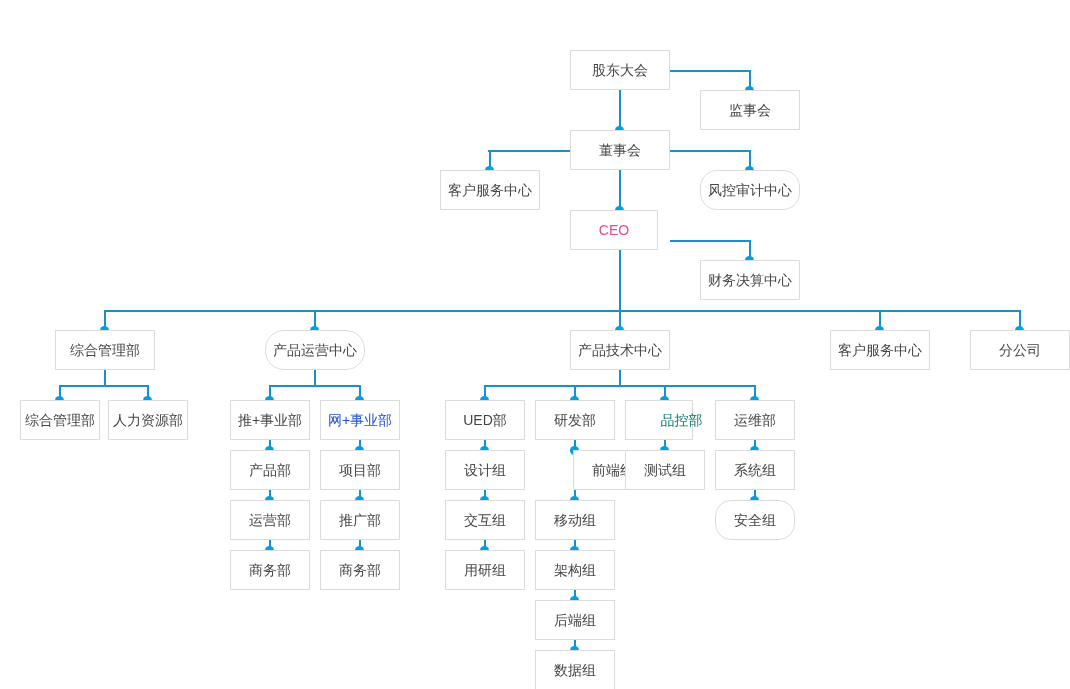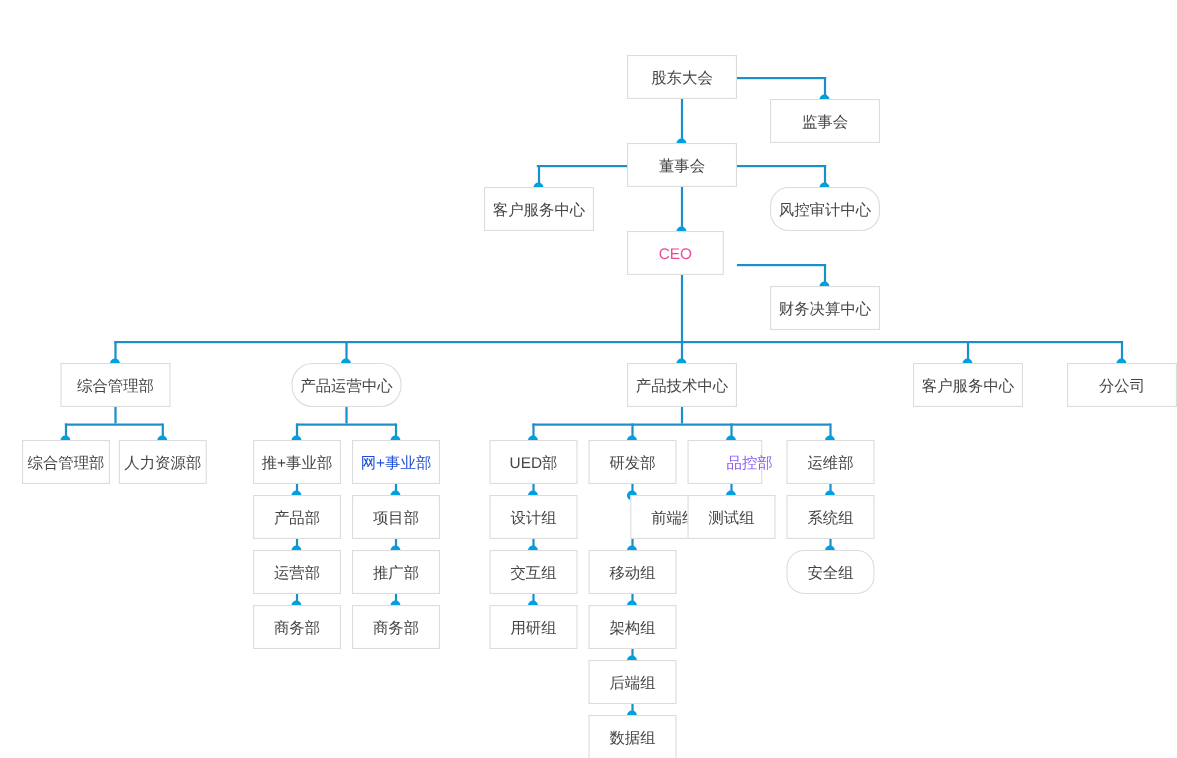--- a/index.html
+++ b/index.html
@@ -161,18 +161,18 @@
     <div class="node" style="left: 445px; top: 400px; width: 80px; height: 40px; border-color: rgb(220, 220, 220); background: rgb(255, 255, 255); color: rgb(69, 69, 69);">UED部</div>
     <div class="node" style="left: 445px; top: 450px; width: 80px; height: 40px; border-color: rgb(220, 220, 220); background: rgb(255, 255, 255); color: rgb(69, 69, 69);">设计组</div>
     <div class="node" style="left: 445px; top: 500px; width: 80px; height: 40px; border-color: rgb(220, 220, 220); background: rgb(255, 255, 255); color: rgb(69, 69, 69);">交互组</div>
     <div class="node" style="left: 445px; top: 550px; width: 80px; height: 40px; border-color: rgb(220, 220, 220); background: rgb(255, 255, 255); color: rgb(69, 69, 69);">用研组</div>
     <div class="node" style="left: 535px; top: 400px; width: 80px; height: 40px; border-color: rgb(220, 220, 220); background: rgb(255, 255, 255); color: rgb(69, 69, 69);">研发部</div>
     <div class="node" style="left: 535px; top: 450px; width: 80px; height: 40px; border-color: rgb(220, 220, 220); background: rgb(255, 255, 255); color: rgb(69, 69, 69); margin-left: 38px;">前端组</div>
     <div class="node" style="left: 535px; top: 500px; width: 80px; height: 40px; border-color: rgb(220, 220, 220); background: rgb(255, 255, 255); color: rgb(69, 69, 69);">移动组</div>
     <div class="node" style="left: 535px; top: 550px; width: 80px; height: 40px; border-color: rgb(220, 220, 220); background: rgb(255, 255, 255); color: rgb(69, 69, 69);">架构组</div>
     <div class="node" style="left: 535px; top: 650px; width: 80px; height: 40px; border-color: rgb(220, 220, 220); background: rgb(255, 255, 255); color: rgb(69, 69, 69);">数据组</div>
     <div class="node" style="left: 535px; top: 600px; width: 80px; height: 40px; border-color: rgb(220, 220, 220); background: rgb(255, 255, 255); color: rgb(69, 69, 69);">后端组</div>
-    <div class="node" style="left: 625px; top: 400px; width: 68px; height: 40px; border-color: rgb(220, 220, 220); background: rgb(255, 255, 255); color: #8b5cf6; padding-left: 45px;">品控部</div>
+    <div class="node" style="left: 625px; top: 400px; width: 68px; height: 40px; border-color: rgb(220, 220, 220); background: rgb(255, 255, 255); color: #0f766e; padding-left: 45px;">品控部</div>
     <div class="node" style="left: 625px; top: 450px; width: 80px; height: 40px; border-color: rgb(220, 220, 220); background: rgb(255, 255, 255); color: rgb(69, 69, 69);">测试组</div>
     <div class="node" style="left: 715px; top: 400px; width: 80px; height: 40px; border-color: rgb(220, 220, 220); background: rgb(255, 255, 255); color: rgb(69, 69, 69);">运维部</div>
     <div class="node" style="left: 715px; top: 450px; width: 80px; height: 40px; border-color: rgb(220, 220, 220); background: rgb(255, 255, 255); color: rgb(69, 69, 69);">系统组</div>
     <div class="node" style="left: 715px; top: 500px; width: 80px; height: 40px; border-color: rgb(220, 220, 220); background: rgb(255, 255, 255); color: rgb(69, 69, 69); border-radius: 16px;">安全组</div>
   </div>
 
 </body></html>

